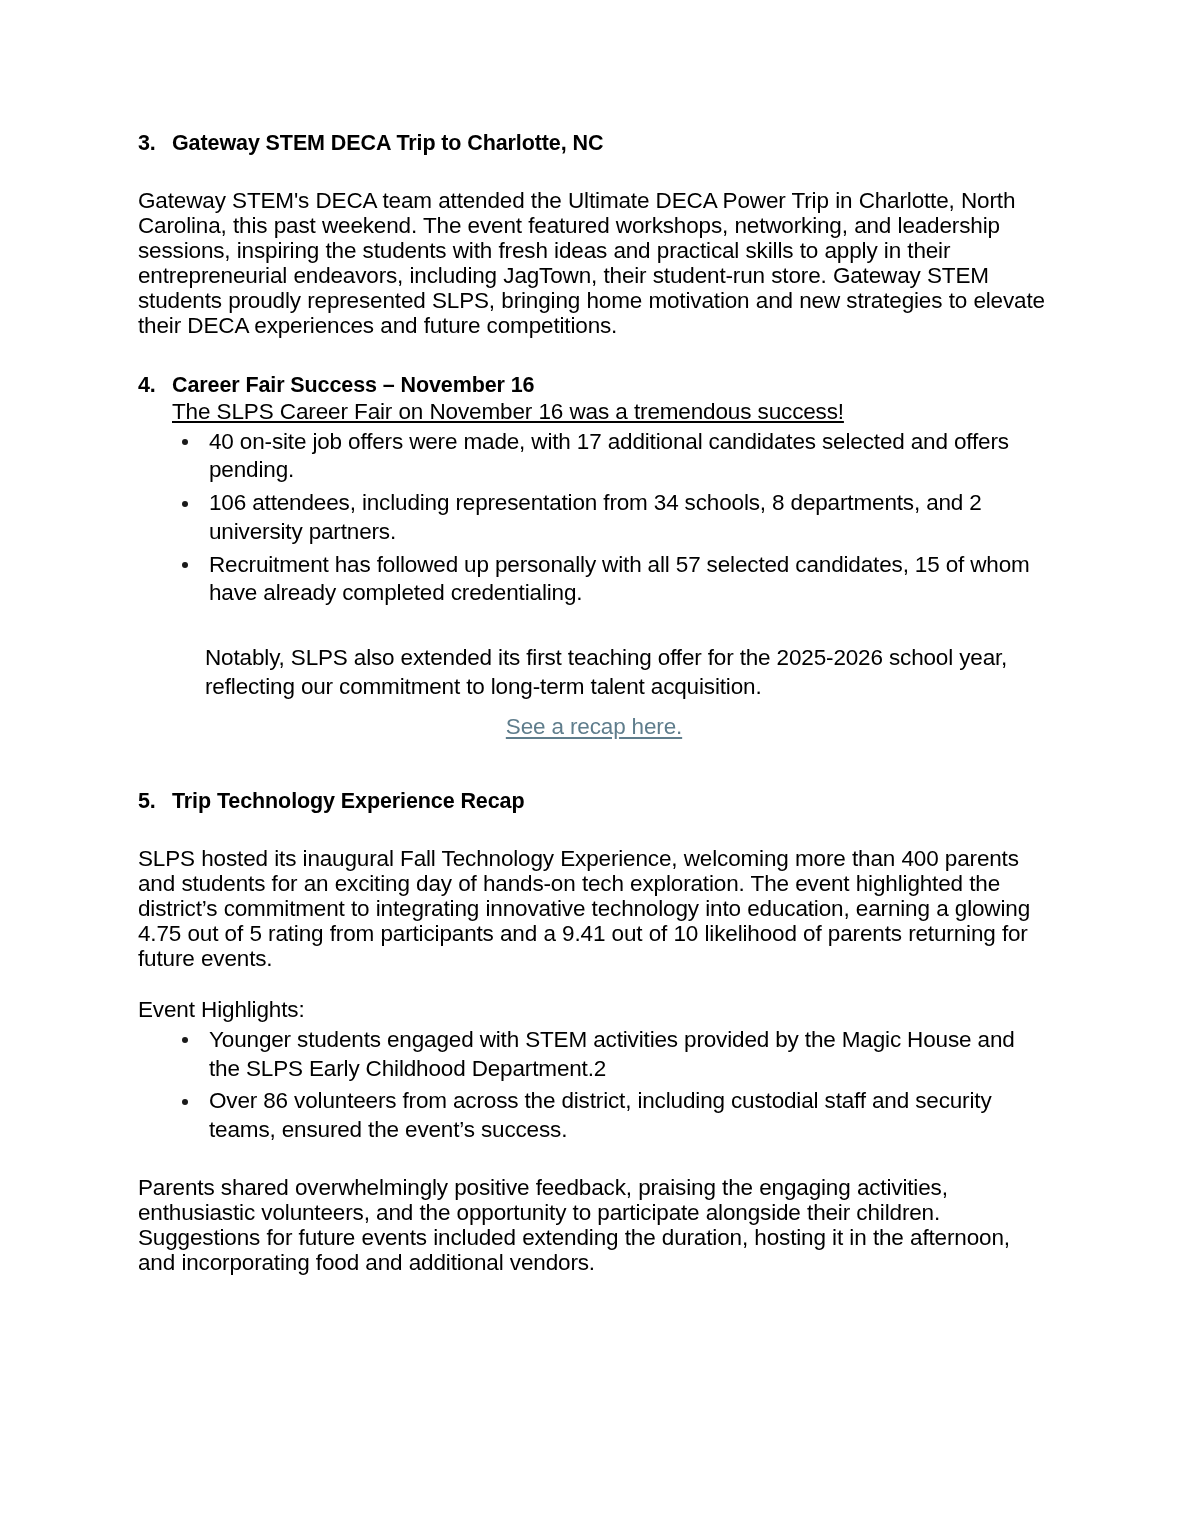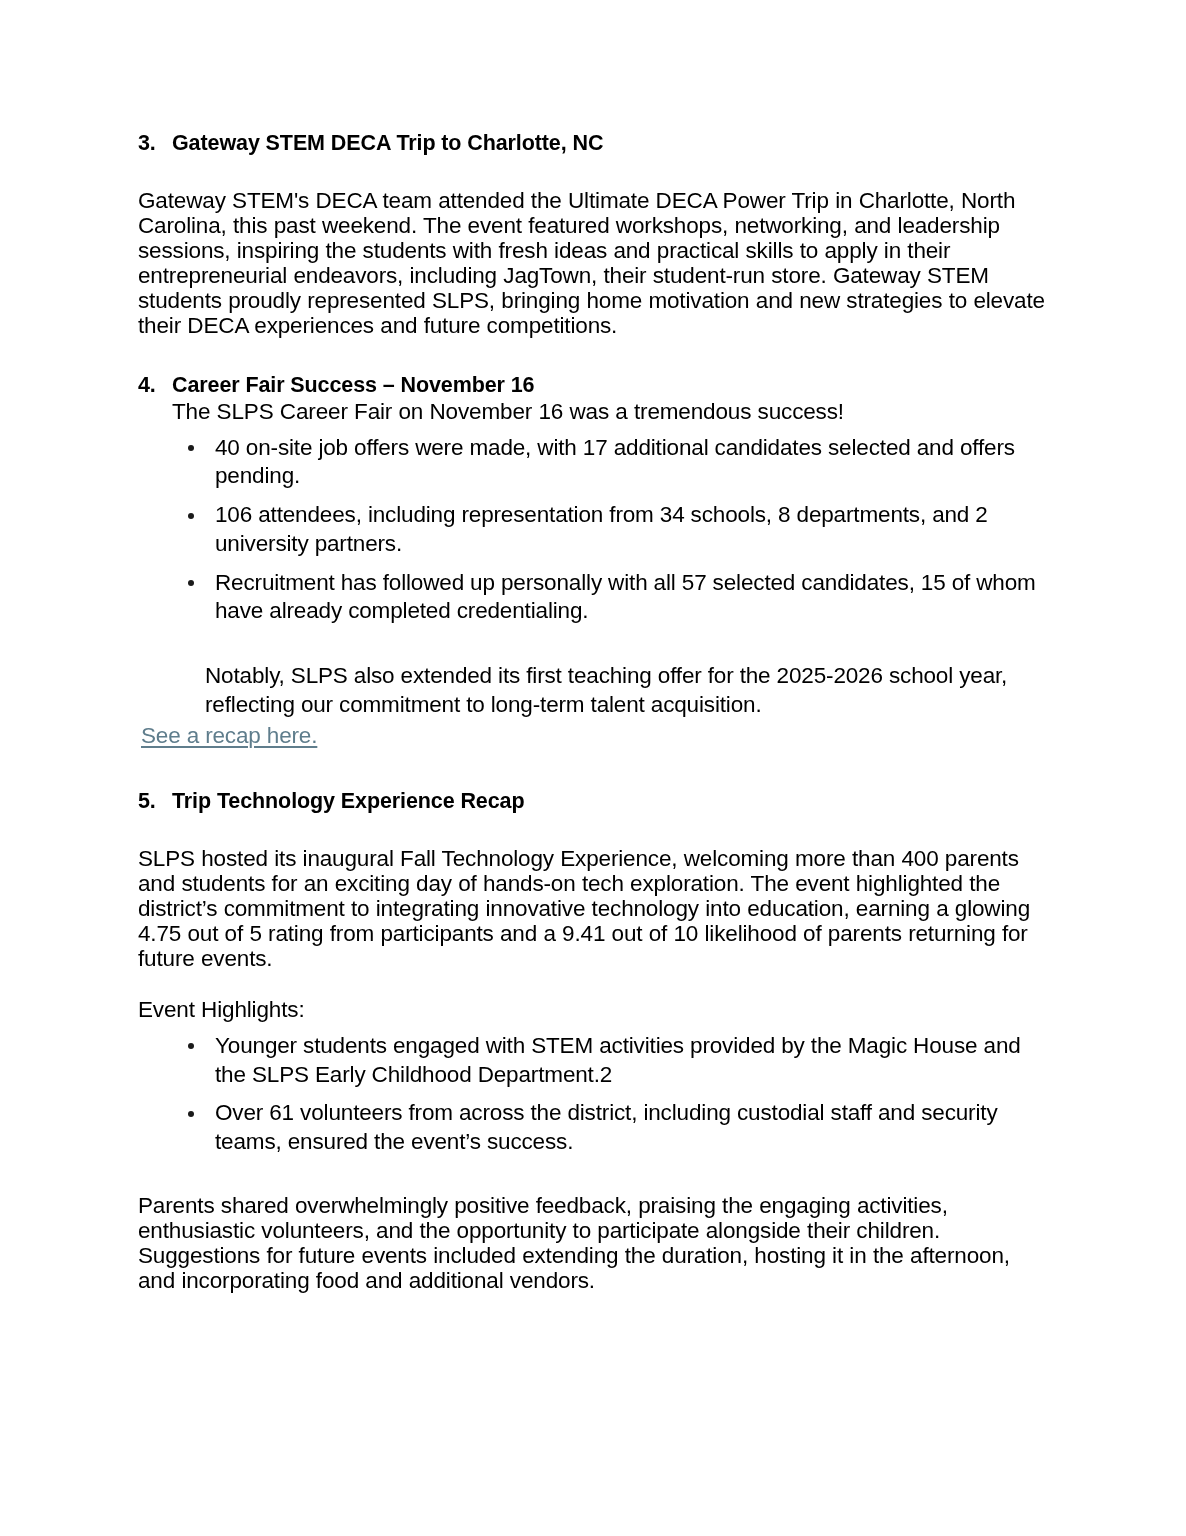--- a/index.html
+++ b/index.html
@@ -47,38 +47,39 @@
   .para {
     font-size: 22.5px;
     line-height: 25px;
     margin: 0;
     letter-spacing: -0.15px;
     word-spacing: 0.2px;
   }
 
   .para.indent {
     margin-left: 34px;
+    text-decoration: underline;
   }
   .gap-md  { height: 26px; }
   .gap-lg  { height: 31px; }
   .gap-xl  { height: 34px; }
 
   
   ul.bullets {
     list-style: none;
     margin: 0;
     padding: 0;
   }
   ul.bullets > li {
     position: relative;
     padding-left: 67px;
     font-size: 22.5px;
     line-height: 28.7px;
     letter-spacing: -0.15px;
-    margin: 10px;
+    margin: 4px;
   }
   ul.bullets > li .dot {
     position: absolute;
     left: 40px;
     top: 11.5px;
     width: 6px;
     height: 6px;
     border-radius: 50%;
     background: #1a1a1a;
   }
@@ -94,21 +95,21 @@
   
   a.doclink {
     font-size: 22.5px;
     line-height: 28.7px;
     letter-spacing: -0.15px;
     color: #5f7d8c;
     text-decoration: underline;
     text-underline-offset: 3px;
     cursor: pointer;
   }
-  .linkline { margin: 3px; }
+  .linkline { margin: 12px; text-align: center; }
 </style>
 </head>
 <body>
 
 <div class="page">
 
   <div class="num-heading">
     <span class="num">3.</span>
     <span class="htext">Gateway STEM DECA Trip to Charlotte, NC</span>
   </div>
@@ -160,21 +161,21 @@
 
   <p class="para">Event Highlights:</p>
 
   <ul class="bullets">
     <li>
       <span class="dot"></span>
       <span>Younger students engaged with STEM activities provided by the Magic House and the SLPS Early Childhood Department.2</span>
     </li>
     <li>
       <span class="dot"></span>
-      <span>Over 61 volunteers from across the district, including custodial staff and security teams, ensured the event’s success.</span>
+      <span>Over 86 volunteers from across the district, including custodial staff and security teams, ensured the event’s success.</span>
     </li>
   </ul>
 
   <div class="gap-md"></div>
 
   <p class="para">Parents shared overwhelmingly positive feedback, praising the engaging activities, enthusiastic volunteers, and the opportunity to participate alongside their children. Suggestions for future events included extending the duration, hosting it in the afternoon, and incorporating food and additional vendors.</p>
 
 
 </div>
 

